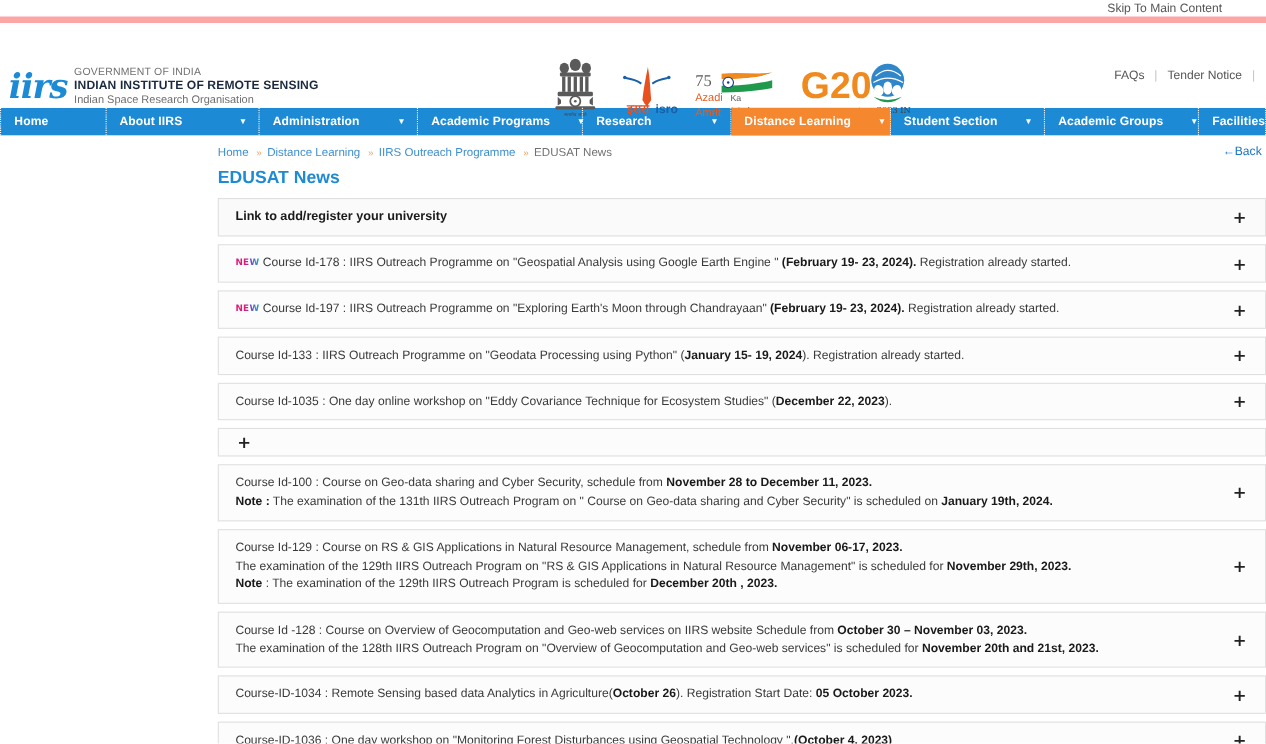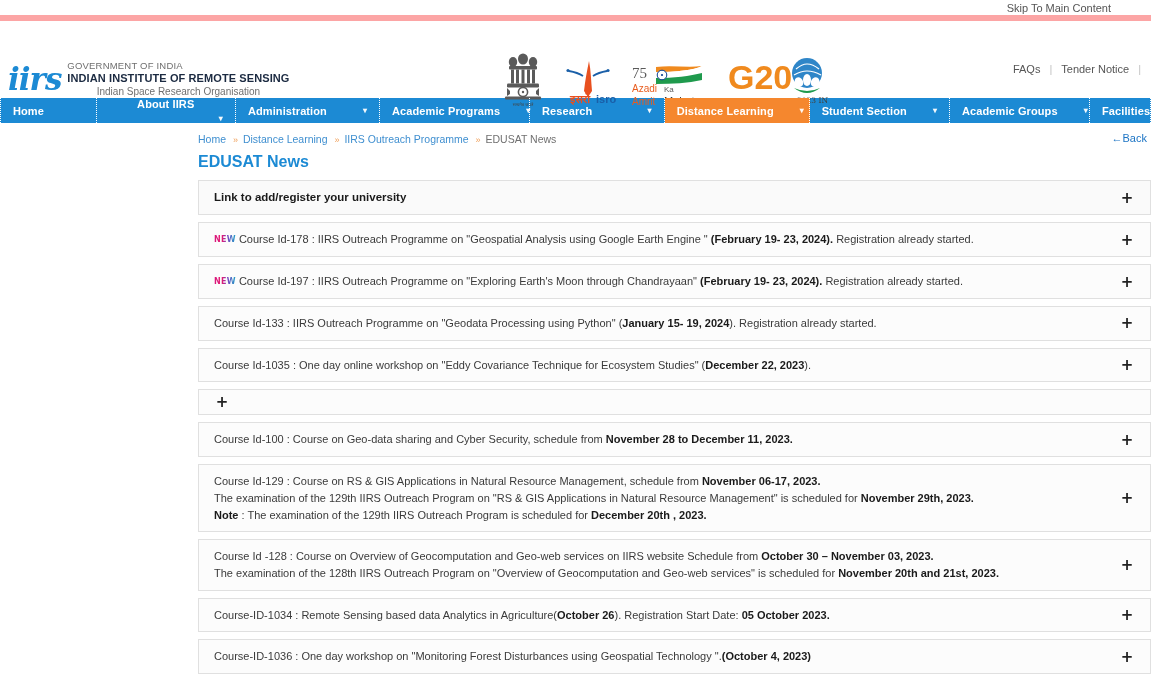--- a/index.html
+++ b/index.html
@@ -54,21 +54,21 @@
     font-weight: bold;
     font-size: 31px;
     color: #1c8ad4;
     letter-spacing: -1px;
     line-height: 1;
     padding-right: 6px;
   }
   .brand-text { line-height: 1.25; }
   .brand-l1 { font-size: 9.5px; color: #6f6f6f; letter-spacing: .2px; }
   .brand-l2 { font-size: 11px; color: #1b2a41; font-weight: bold; letter-spacing: .1px; }
-  .brand-l3 { font-size: 10px; color: #6f6f6f; text-align: center; }
+  .brand-l3 { font-size: 10px; color: #6f6f6f; }
 
   .logos {
     position: absolute;
     left: 500px; top: 32px;
     display: flex; align-items: flex-end; gap: 10px;
   }
   .logo-item { display: flex; flex-direction: column; align-items: flex-start; }
 
   
   .emblem { width: 46px; height: 56px; }
@@ -102,21 +102,21 @@
   .nav-item:first-child { border-left: 1px dotted #ffffff; }
   .nav-item.active { background: #f5872e; }
   .nav-item .label { flex: 1; }
   .nav-caret {
     margin-left: auto;
     padding-left: 26px;
     font-size: 8px;
     opacity: .95;
   }
   .nav-w-home { width: 100px; }
-  .nav-w-about { width: 145px; flex-direction: column; }
+  .nav-w-about { width: 145px; }
   .nav-w-admin { width: 150px; }
   .nav-w-acad { width: 150px; }
   .nav-w-res { width: 140px; }
   .nav-w-dl { width: 145px; }
   .nav-w-ss { width: 145px; }
   .nav-w-ag { width: 140px; }
   .nav-w-fac { width: 61px; }
 
   
   .content {
@@ -375,20 +375,21 @@
           <div><span>Course Id-1035 : One day online workshop on "Eddy Covariance Technique for Ecosystem Studies" (</span><b>December 22, 2023</b><span>).</span></div>
         </div>
         <div class="acc-plus">+</div>
       </div>
       <div class="acc-row">
         <div class="acc-plus">+</div>
       </div>
       <div class="acc-row">
         <div class="acc-text">
           <div><span>Course Id-100 : Course on Geo-data sharing and Cyber Security, schedule from </span><b>November 28 to December 11, 2023.</b></div>
+          <div><b>Note :</b><span> The examination of the 131th IIRS Outreach Program on " Course on Geo-data sharing and Cyber Security" is scheduled on </span><b>January 19th, 2024.</b></div>
         </div>
         <div class="acc-plus">+</div>
       </div>
       <div class="acc-row">
         <div class="acc-text">
           <div><span>Course Id-129 : Course on RS &amp; GIS Applications in Natural Resource Management, schedule from </span><b>November 06-17, 2023.</b></div>
           <div><span>The examination of the 129th IIRS Outreach Program on "RS &amp; GIS Applications in Natural Resource Management" is scheduled for </span><b>November 29th, 2023.</b></div>
           <div><b>Note</b><span> : The examination of the 129th IIRS Outreach Program is scheduled for </span><b>December 20th , 2023.</b></div>
         </div>
         <div class="acc-plus">+</div>

